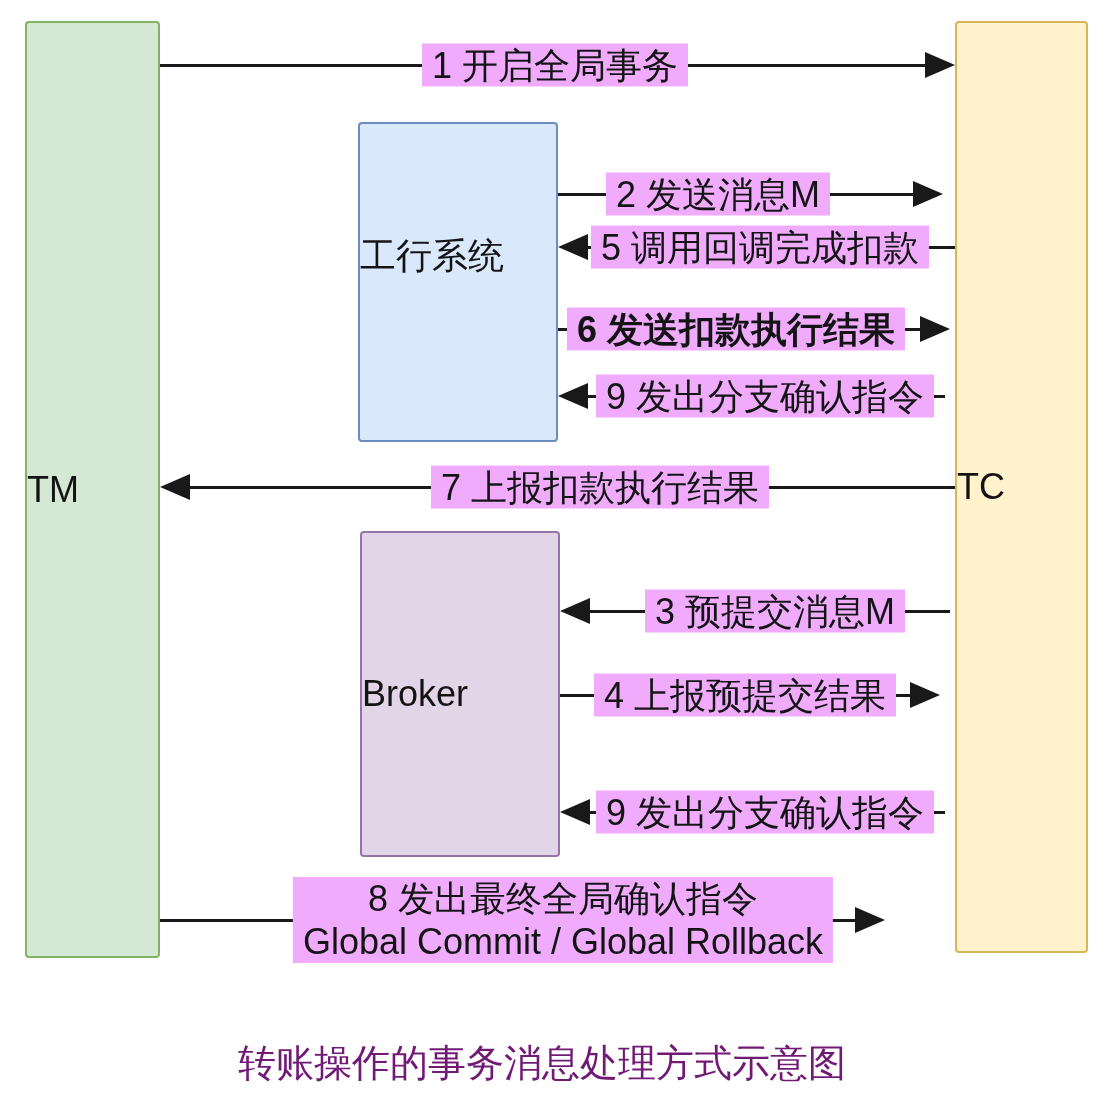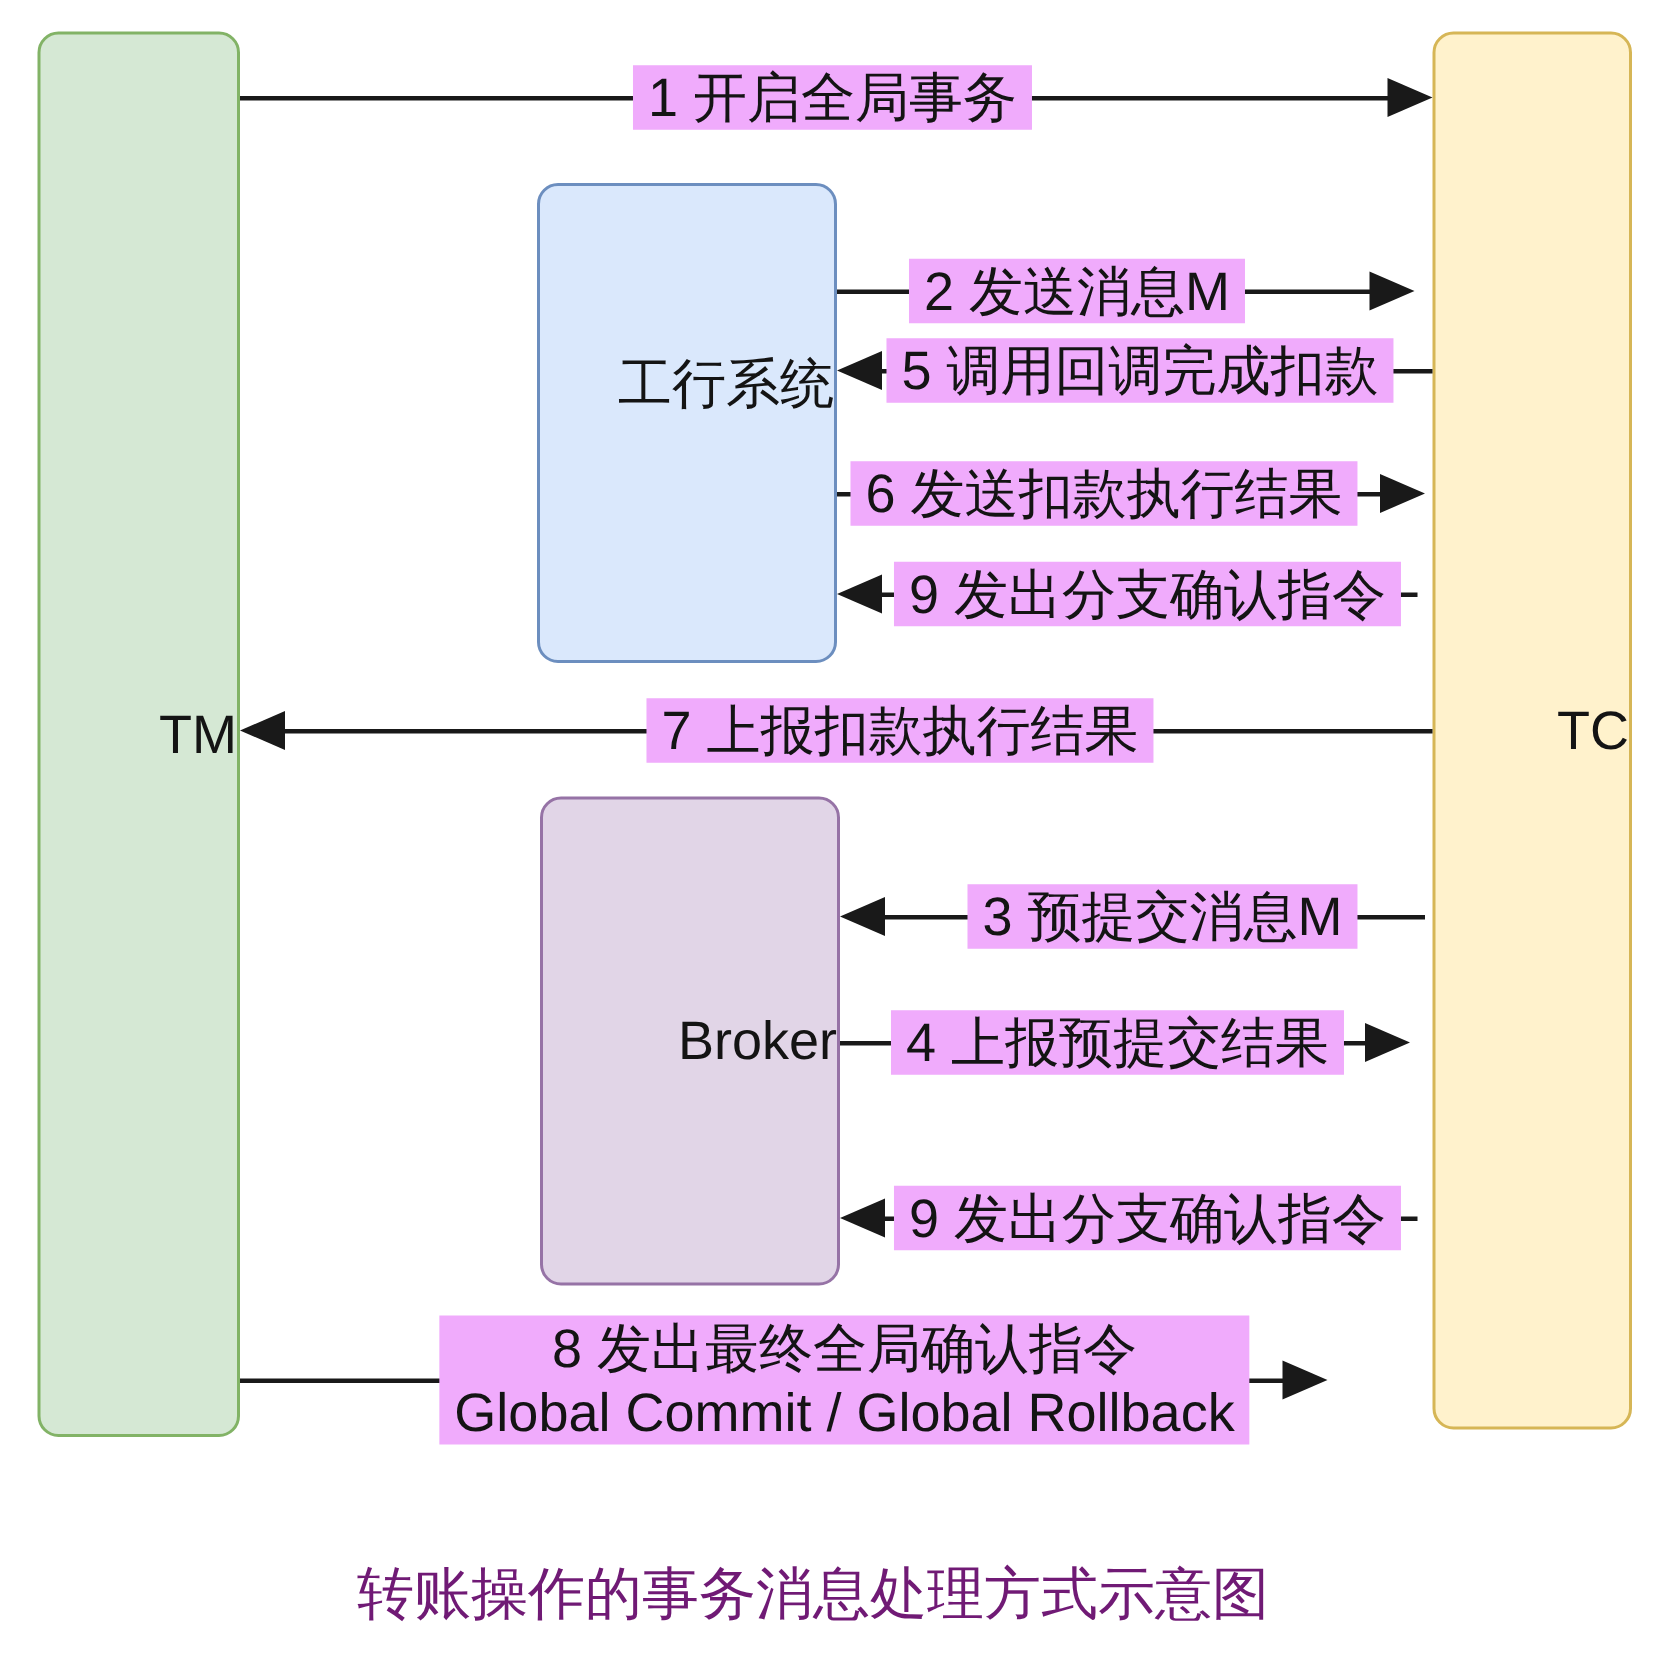--- a/index.html
+++ b/index.html
@@ -4,22 +4,22 @@
 <style>
   html,body{margin:0;padding:0;}
   body{
     width:1114px;height:1103px;background:#ffffff;
     font-family:"Liberation Sans",sans-serif;color:#141414;
     position:relative;overflow:hidden;
   }
   .stage{position:relative;width:1114px;height:1103px;background:#ffffff;}
   .node{
     position:absolute;box-sizing:border-box;
-    border:2.5px solid #000;border-radius:14px;
-    display:flex;align-items:center;justify-content:flex-end;
+    border:2.5px solid #000;border-radius:4px;
+    display:flex;align-items:center;justify-content:flex-start;
   }
   .node-label{font-size:36px;line-height:1.2;color:#141414;}
   .edge{position:absolute;}
   .edge-line{
     position:absolute;left:0;right:0;top:50%;
     height:3px;margin-top:-1.5px;background:#191919;
   }
   .arrowhead{position:absolute;top:50%;width:0;height:0;margin-top:-13px;}
   .arrowhead.right{
     right:0;
@@ -75,21 +75,21 @@
     <div class="edge" style="left: 558px; top: 225px; width: 397px; height: 44px;">
       <div class="edge-line" style="left: 6px;"></div>
       <div class="arrowhead left"></div>
       <div class="edge-label" style="left: 202px;">
         <div>5 调用回调完成扣款</div>
       </div>
     </div>
     <div class="edge" style="left: 558px; top: 307px; width: 392px; height: 44px;">
       <div class="edge-line" style="right: 6px;"></div>
       <div class="arrowhead right"></div>
-      <div class="edge-label" style="left: 178px;">
+      <div class="edge-label" style="left: 178px; font-weight: bold;">
         <div>6 发送扣款执行结果</div>
       </div>
     </div>
     <div class="edge" style="left: 558px; top: 374px; width: 387px; height: 44px;">
       <div class="edge-line" style="left: 6px;"></div>
       <div class="arrowhead left"></div>
       <div class="edge-label" style="left: 207px;">
         <div>9 发出分支确认指令</div>
       </div>
     </div>

